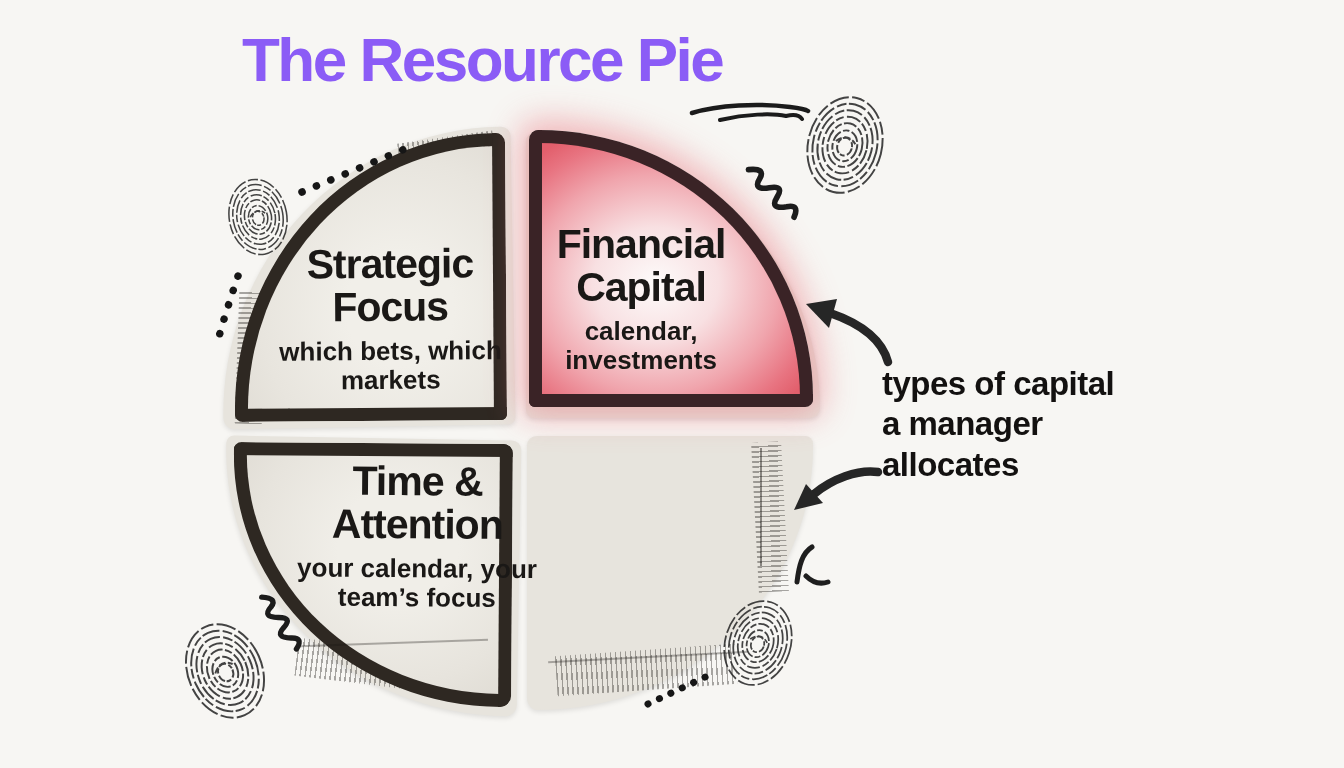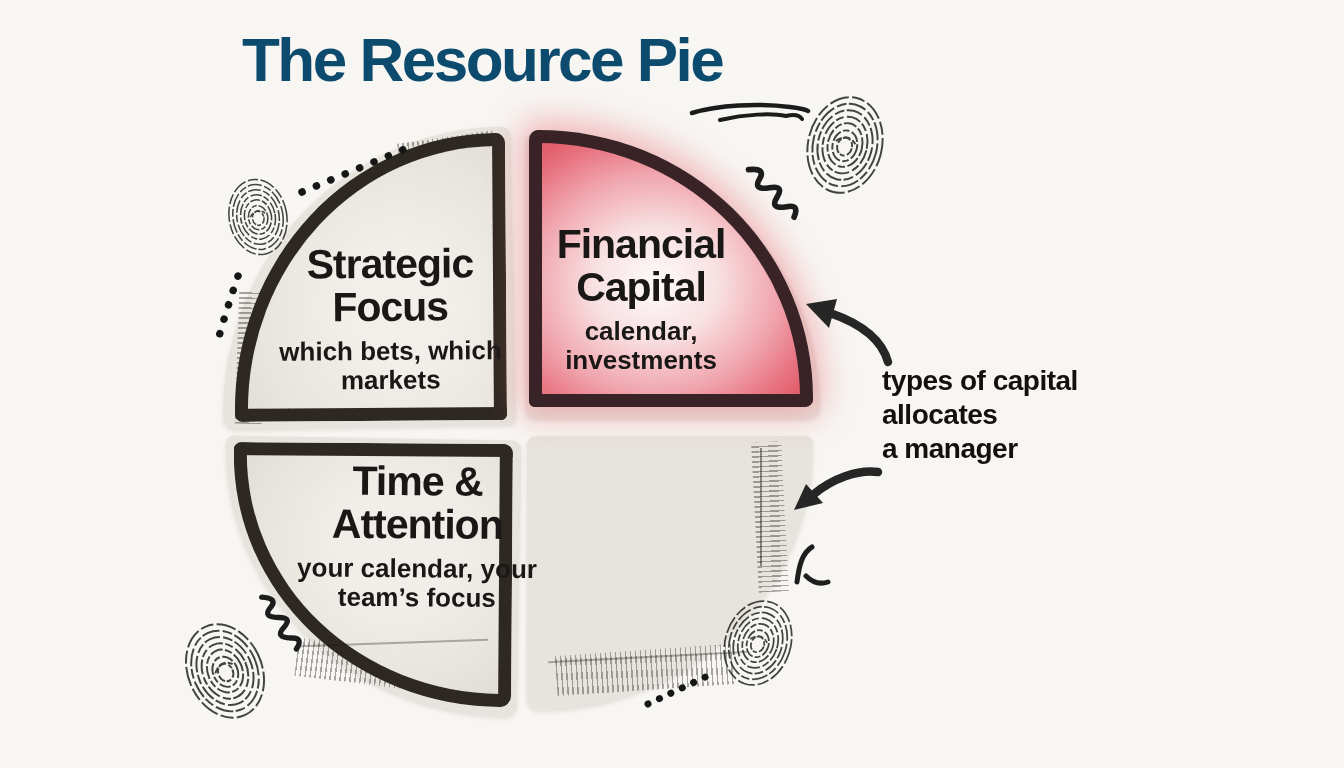--- a/index.html
+++ b/index.html
@@ -5,21 +5,21 @@
   html, body { margin: 0; padding: 0; background: #ddd; }
   .canvas {
     position: relative; width: 1344px; height: 768px;
     background: #f7f6f3; overflow: hidden;
     font-family: "Liberation Sans", sans-serif;
   }
   
   .title {
     position: absolute; left: 242px; top: 24px;
     font-size: 62px; font-weight: 700; letter-spacing: -2.5px;
-    color: #0c4a6e; white-space: nowrap;
+    color: #8b5cf6; white-space: nowrap;
   }
   .underline-svg { position: absolute; left: 686px; top: 100px; }
 
   
   .paper {
     position: absolute; background: #e7e4dd; z-index: 1;
     box-shadow: 0 2px 5px rgba(0,0,0,.10);
   }
   .paper.tl { left: 221px; top: 129px; width: 292px; height: 298px;
     border-radius: 100% 10px 8px 12px / 100% 10px 8px 12px; transform: rotate(-1deg); }
@@ -70,21 +70,21 @@
   }
   .quadrant.br {
     left: 531px; top: 441px; width: 271px; height: 260px;
     border-radius: 10px 8px 100% 12px / 10px 8px 100% 12px;
     background: radial-gradient(ellipse at 42% 38%, #f0eee8 28%, #e7e4dd 66%, #dcd8d0 100%);
   }
 
   
   .annotation {
     position: absolute; left: 882px; top: 364px; width: 300px; z-index: 4;
-    font-size: 28px; font-weight: 700; line-height: 1.22; color: #131110;
+    font-size: 33px; font-weight: 700; line-height: 1.22; color: #131110;
     letter-spacing: -0.5px;
   }
   .annotation span { display: block; }
 
   .decor { position: absolute; z-index: 4; }
   svg { display: block; }
 </style>
 </head>
 <body>
 
@@ -149,22 +149,22 @@
       <div class="q-sub">your calendar, your team’s focus</div>
     </div>
   </div>
 
 
   <div class="ruleline" style="left:300px; top:642px; width:188px; height:2px; transform:rotate(-2deg); z-index:4; opacity:.7;"></div>
   <div class="ruleline" style="left:548px; top:656px; width:200px; height:2px; transform:rotate(-3deg); z-index:4; opacity:.7;"></div>
 
   <div class="annotation">
     <span>types of capital</span>
+    <span>a manager</span>
     <span>allocates</span>
-    <span>a manager</span>
   </div>
 
   <svg class="decor" style="left:798px; top:292px;" width="100" height="78" viewBox="0 0 100 78">
     <path d="M90,70 C84,48 64,32 32,21" fill="none" stroke="#262626" stroke-width="8.5" stroke-linecap="round"></path>
     <polygon points="8,12 39,7 31,36" fill="#262626"></polygon>
   </svg>
   <svg class="decor" style="left:786px; top:460px;" width="100" height="62" viewBox="0 0 100 62">
     <path d="M92,12 C72,9 46,19 28,34" fill="none" stroke="#262626" stroke-width="8.5" stroke-linecap="round"></path>
     <polygon points="8,50 37,43 20,24" fill="#262626"></polygon>
   </svg>

